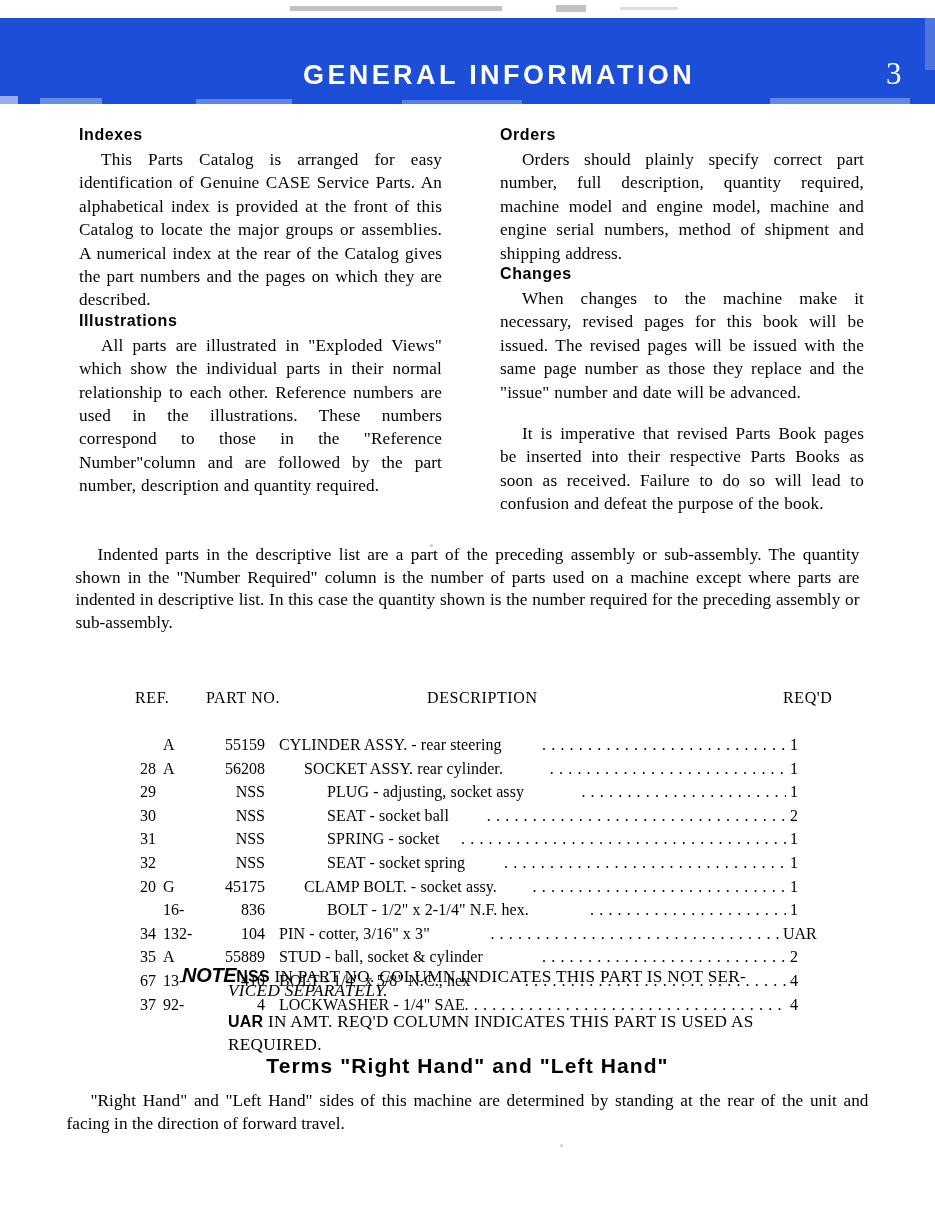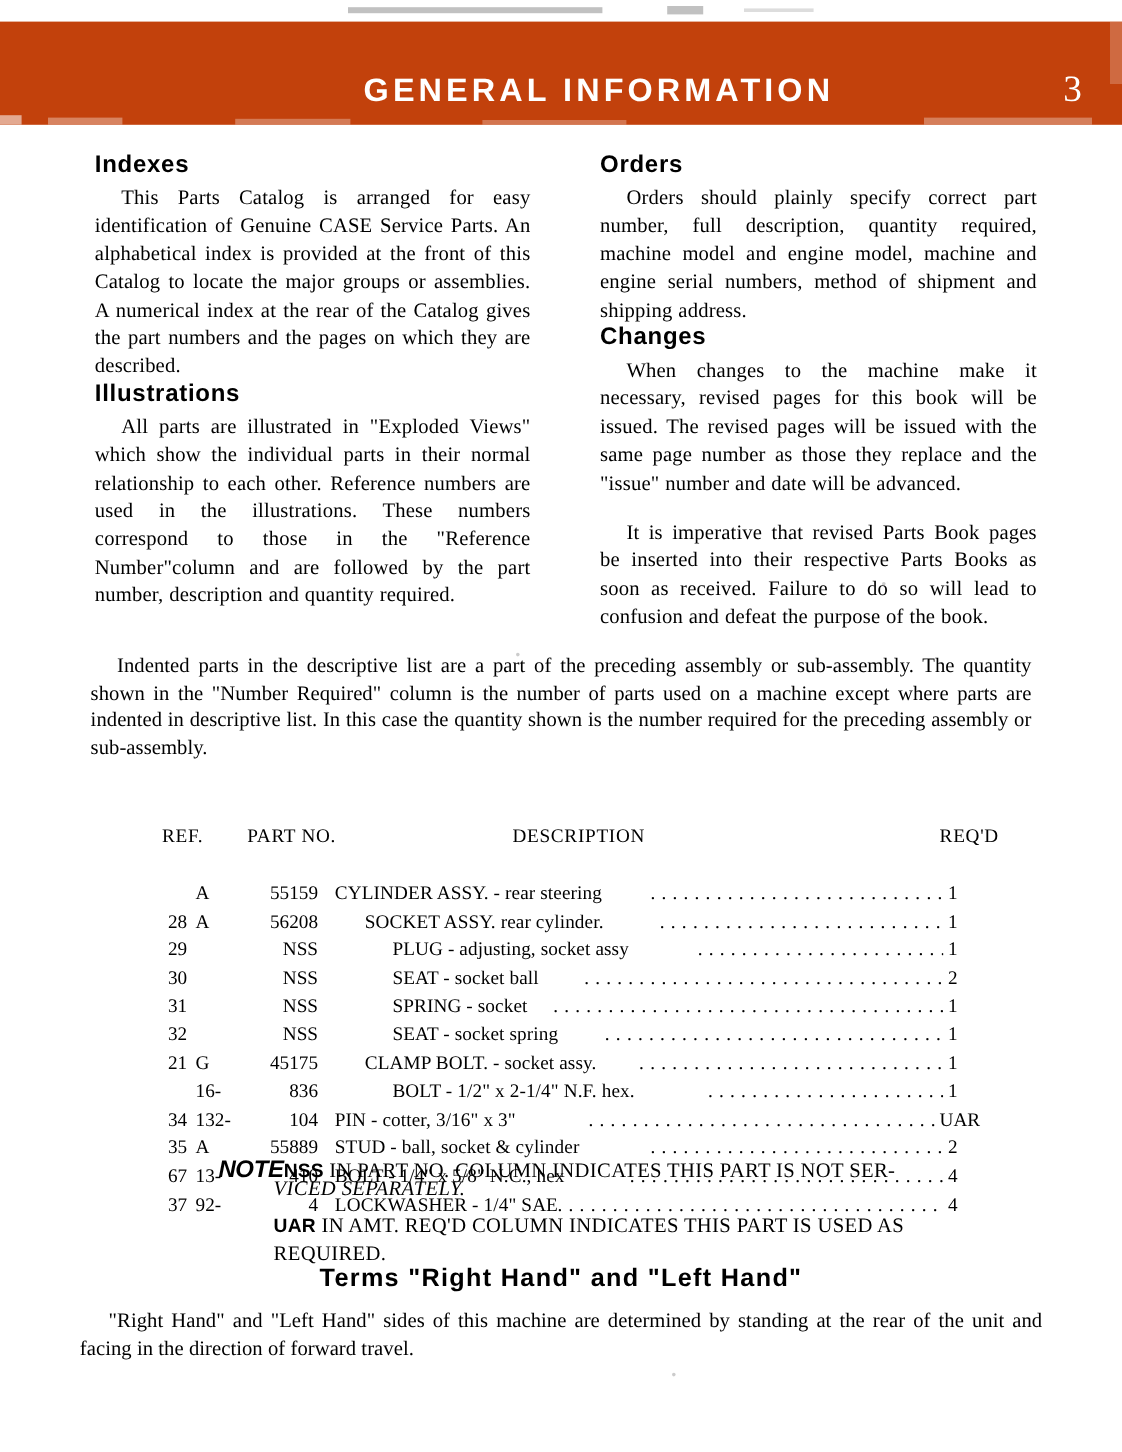--- a/index.html
+++ b/index.html
@@ -30,21 +30,21 @@
     opacity: .55;
   }
 
   
   .header-band {
     position: absolute;
     top: 18px;
     left: 0;
     width: 935px;
     height: 86px;
-    background: #c2410c;
+    background: #1d4ed8;
     overflow: hidden;
   }
   .header-band .band-nick {
     position: absolute;
     background: #ffffff;
   }
   .header-title {
     position: absolute;
     left: 303px;
     top: 42px;
@@ -69,21 +69,21 @@
   .page {
     position: absolute;
     top: 104px;
     left: 0;
     width: 935px;
   }
 
   h2.sec-head {
     font-family: "Liberation Sans", "DejaVu Sans", sans-serif;
     font-weight: bold;
-    font-size: 20px;
+    font-size: 16px;
     letter-spacing: 0.6px;
     margin: 0 0 4px 0;
     padding: 0;
   }
 
   p.body-text {
     margin: 0 0 0 0;
     font-size: 17.2px;
     line-height: 23.4px;
     text-align: justify;
@@ -363,21 +363,21 @@
         </div>
         <div class="pt-row">
           <span class="c-ref">32</span>
           <span class="c-pprefix"></span>
           <span class="c-pnum">NSS</span>
           <span class="c-desc lvl2">SEAT - socket spring</span>
           <span class="c-leader" style="left: 504px; width: 282px;">..........................................................................................</span>
           <span class="c-req">1</span>
         </div>
         <div class="pt-row">
-          <span class="c-ref">21</span>
+          <span class="c-ref">20</span>
           <span class="c-pprefix">G</span>
           <span class="c-pnum">45175</span>
           <span class="c-desc lvl1">CLAMP BOLT. - socket assy.</span>
           <span class="c-leader" style="left: 532.6px; width: 253.4px;">..........................................................................................</span>
           <span class="c-req">1</span>
         </div>
         <div class="pt-row">
           <span class="c-ref"></span>
           <span class="c-pprefix">16-</span>
           <span class="c-pnum">836</span>

